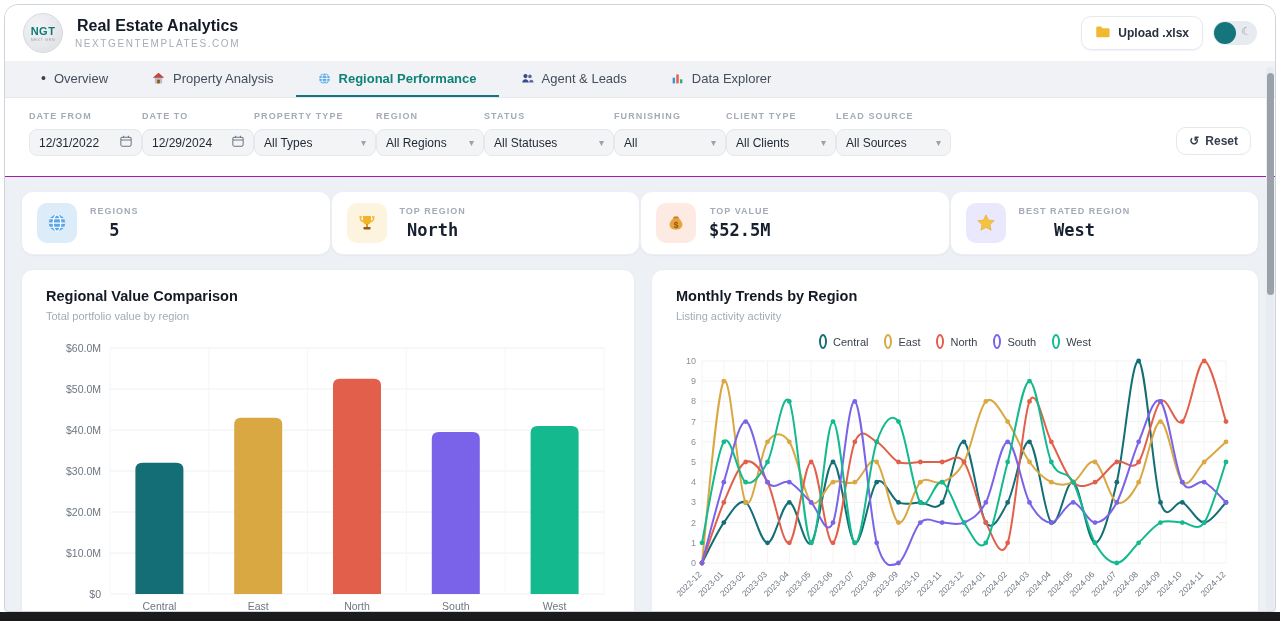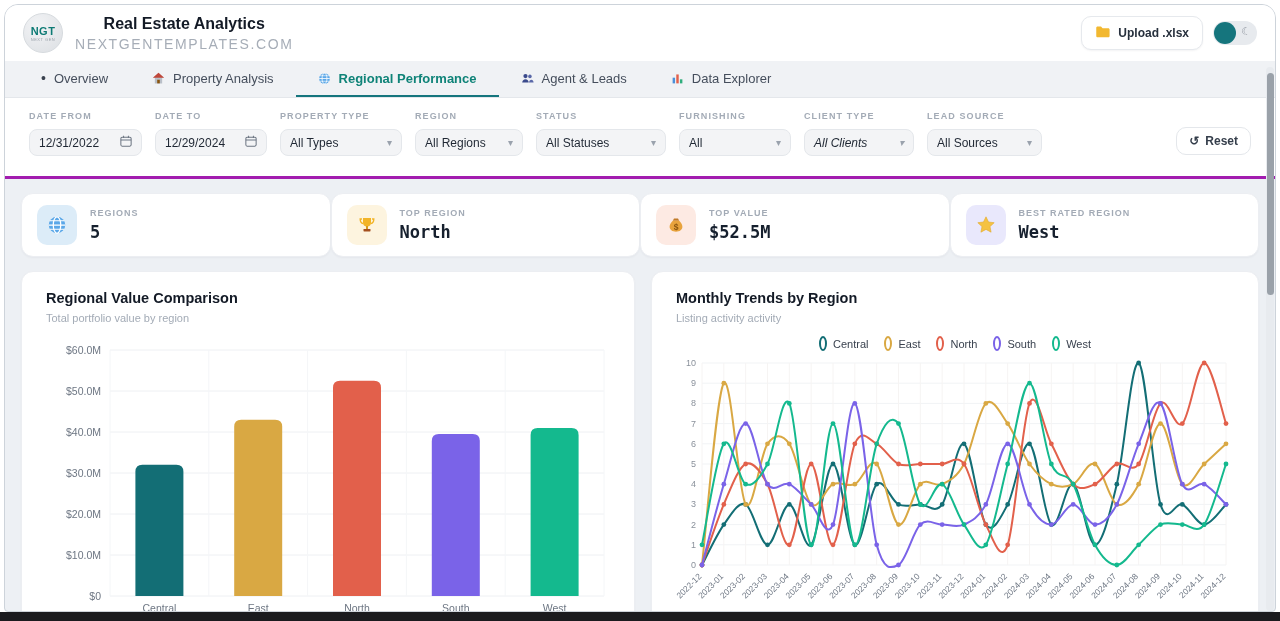--- a/index.html
+++ b/index.html
@@ -9,47 +9,47 @@
   .bottom-strip { position:absolute; left:0; right:0; bottom:0; height:9px; background:#1b1b1e; z-index:50; }
 
   
   .header { height:56px; background:#ffffff; display:flex; align-items:center; padding:0 18px; flex:0 0 auto; }
   .logo { width:40px; height:40px; border-radius:50%; background:radial-gradient(circle at 35% 30%, #f2f3f5, #dcdfe3);
           border:1px solid #d6dade; display:flex; align-items:center; justify-content:center; flex-direction:column; }
   .logo b { font-size:11px; color:#0d7a74; letter-spacing:.5px; }
   .logo i { font-size:4px; color:#9aa2ab; font-style:normal; letter-spacing:.5px; }
   .titleblock { margin-left:12px;text-align:center; }
   .app-title { font-size:16px; font-weight:700; color:#131a26; }
-  .app-sub { font-size:14px; letter-spacing:1.6px; color:#a6adb7; margin-top:3px; }
+  .app-sub { font-size:10px; letter-spacing:1.6px; color:#a6adb7; margin-top:3px; }
   .header-right { margin-left:auto; display:flex; align-items:center; gap:10px; }
   .upload-btn { display:flex; align-items:center; gap:8px; background:#fff; border:1px solid #e6e9ed; border-radius:10px;
                 padding:8px 13px; font-size:12px; font-weight:700; color:#27303d; box-shadow:0 1px 2px rgba(16,24,40,.05); cursor:pointer; }
   .toggle { position:relative; width:44px; height:24px; background:#e7eaee; border-radius:12px; cursor:pointer; }
   .toggle .knob { position:absolute; left:1px; top:1px; width:22px; height:22px; border-radius:50%; background:#15757d; }
   .toggle .moon { position:absolute; right:6px; top:4px; font-size:11px; color:#8a919b; }
 
   
   .tabbar { height:37px; background:#f0f2f5; border-bottom:1px solid #e4e7eb; display:flex; align-items:stretch; padding-left:14px; flex:0 0 auto; }
   .tab { display:flex; align-items:center; gap:8px; padding:0 22px; font-size:13px; color:#454e5c; cursor:pointer; border-bottom:2px solid transparent; }
   .tab .bullet { font-size:14px; color:#3a424f; line-height:1; }
   .tab.active { color:#0f8378; font-weight:700; border-bottom-color:#15757d; }
 
   
-  .filterbar { background:#ffffff; border-bottom:3px solid #a21caf; padding:13px 24px 20px 24px; display:flex; gap:13px; align-items:flex-end; flex:0 0 auto; }
+  .filterbar { background:#ffffff; border-bottom:1px solid #a21caf; padding:13px 24px 20px 24px; display:flex; align-items:flex-end; flex:0 0 auto; }
   .fgroup { display:flex; flex-direction:column; }
   .flabel { font-size:9px; font-weight:700; letter-spacing:1.1px; color:#a3abb6; margin-bottom:8px; }
   .fcontrol { height:27px; background:#f3f4f6; border:1px solid #e4e7eb; border-radius:8px; display:flex; align-items:center;
               justify-content:space-between; padding:8px 9px; font-size:12px; font-weight:500; color:#1f2733; cursor:pointer; gap:8px; }
   .fcontrol .arrow { color:#9aa2ad; font-size:10px; }
   .reset-btn { margin-left:auto; display:flex; align-items:center; gap:6px; background:#fff; border:1px solid #e4e7eb; border-radius:10px;
                padding:6px 12px; font-size:12px; font-weight:700; color:#353e4b; cursor:pointer; align-self:center; margin-top:14px; }
 
   
   .main { flex:1 1 auto; overflow:hidden; padding:14px 16px; }
-  .kpi-row { display:grid; grid-template-columns:repeat(4,1fr); gap:0; margin-bottom:14px; }
+  .kpi-row { display:grid; grid-template-columns:repeat(4,1fr); gap:0; margin-bottom:14px;text-align:center; }
   .kpi { background:#fff; border:1px solid #eceef2; border-radius:12px; padding:11px 15px; display:flex; align-items:center; gap:13px;
          box-shadow:0 1px 2px rgba(16,24,40,.04); }
   .kpi-ic { width:40px; height:40px; border-radius:10px; display:flex; align-items:center; justify-content:center; }
   .kpi-label { font-size:9px; font-weight:700; letter-spacing:1px; color:#a3abb6; margin-bottom:4px; }
   .kpi-value { font-size:17px; font-weight:700; color:#16202e; font-family:"DejaVu Sans Mono", monospace; }
 
   .charts-row { display:grid; grid-template-columns:614px 1fr; gap:16px; }
   .card { background:#fff; border:1px solid #eceef2; border-radius:12px; padding:18px 24px; box-shadow:0 1px 2px rgba(16,24,40,.04); }
   .card-title { font-size:14.5px; font-weight:700; color:#131a26; }
   .card-sub { font-size:11px; color:#a3abb6; margin-top:6px; }
@@ -182,21 +182,21 @@
       </div>
       <div class="fgroup">
         <div class="flabel">FURNISHING</div>
         <div class="fcontrol" style="width: 112px;">
           <span>All</span>
           <span class="arrow">▾</span>
         </div>
       </div>
       <div class="fgroup">
         <div class="flabel">CLIENT TYPE</div>
-        <div class="fcontrol" style="width: 110px; font-style: italic;">
+        <div class="fcontrol" style="width: 110px;">
           <span>All Clients</span>
           <span class="arrow">▾</span>
         </div>
       </div>
       <div class="fgroup">
         <div class="flabel">LEAD SOURCE</div>
         <div class="fcontrol" style="width: 115px;">
           <span>All Sources</span>
           <span class="arrow">▾</span>
         </div>

